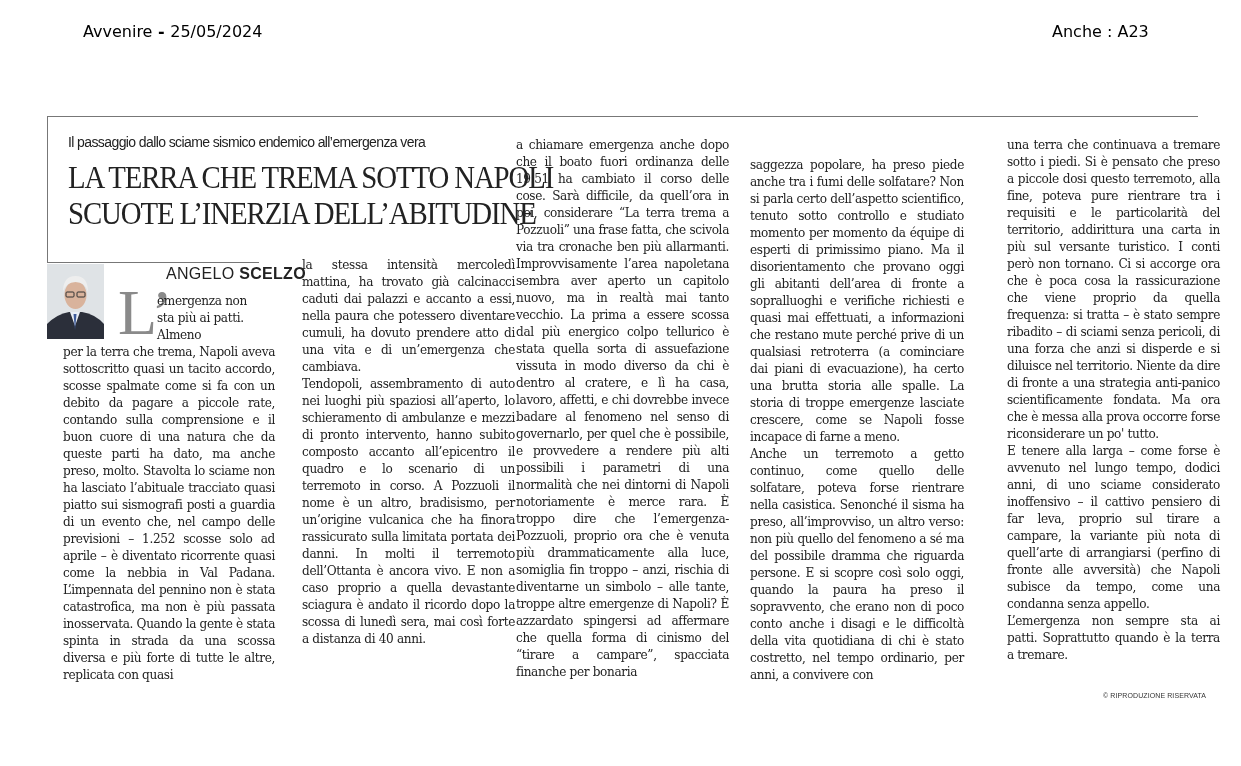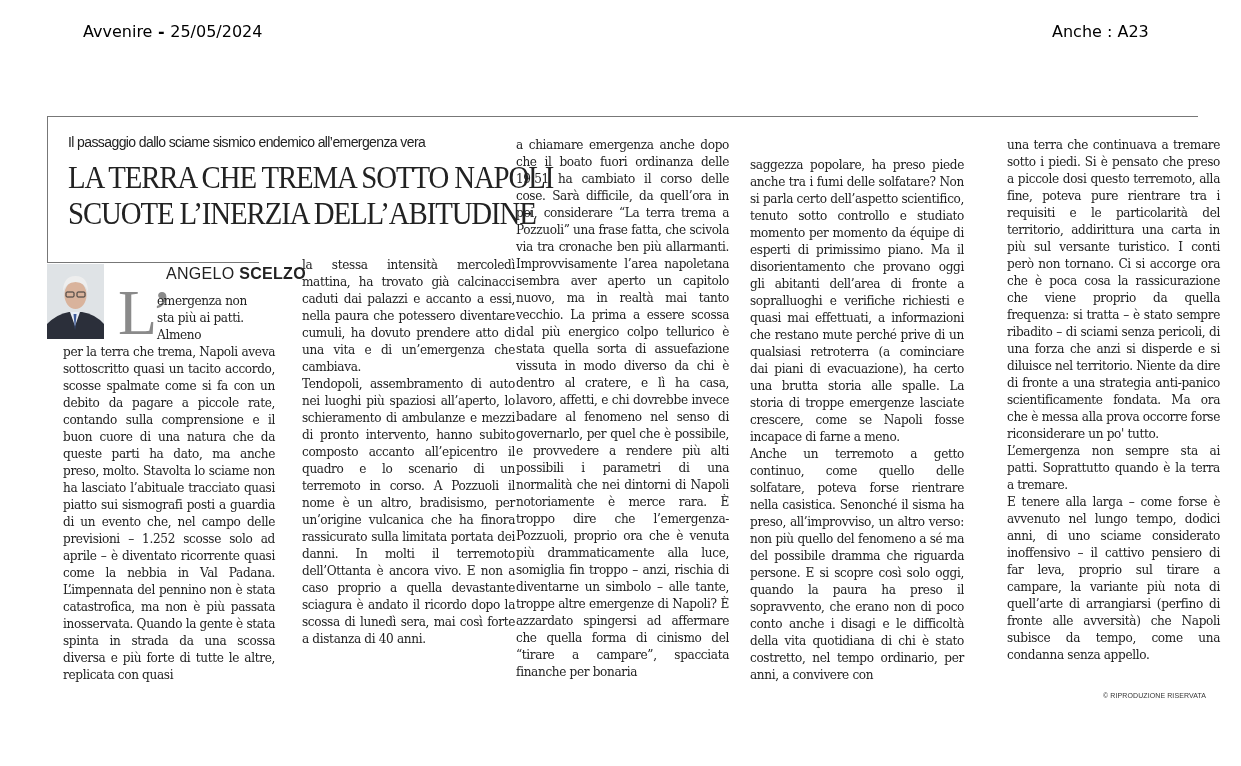--- a/index.html
+++ b/index.html
@@ -68,17 +68,17 @@
 </div>
 <div class="col col3">
   <p>a chiamare emergenza anche dopo che il boato fuori ordinanza delle 19.51 ha cambiato il corso delle cose. Sarà difficile, da quell’ora in poi, considerare “La terra trema a Pozzuoli” una frase fatta, che scivola via tra cronache ben più allarmanti. Improvvisamente l’area napoletana sembra aver aperto un capitolo nuovo, ma in realtà mai tanto vecchio. La prima a essere scossa dal più energico colpo tellurico è stata quella sorta di assuefazione vissuta in modo diverso da chi è dentro al cratere, e lì ha casa, lavoro, affetti, e chi dovrebbe invece badare al fenomeno nel senso di governarlo, per quel che è possibile, e provvedere a rendere più alti possibili i parametri di una normalità che nei dintorni di Napoli notoriamente è merce rara. È troppo dire che l’emergenza-Pozzuoli, proprio ora che è venuta più drammaticamente alla luce, somiglia fin troppo – anzi, rischia di diventarne un simbolo – alle tante, troppe altre emergenze di Napoli? È azzardato spingersi ad affermare che quella forma di cinismo del “tirare a campare”, spacciata finanche per bonaria</p>
 </div>
 <div class="col col4">
   <p>saggezza popolare, ha preso piede anche tra i fumi delle solfatare? Non si parla certo dell’aspetto scientifico, tenuto sotto controllo e studiato momento per momento da équipe di esperti di primissimo piano. Ma il disorientamento che provano oggi gli abitanti dell’area di fronte a sopralluoghi e verifiche richiesti e quasi mai effettuati, a informazioni che restano mute perché prive di un qualsiasi retroterra (a cominciare dai piani di evacuazione), ha certo una brutta storia alle spalle. La storia di troppe emergenze lasciate crescere, come se Napoli fosse incapace di farne a meno.</p>
   <p>Anche un terremoto a getto continuo, come quello delle solfatare, poteva forse rientrare nella casistica. Senonché il sisma ha preso, all’improvviso, un altro verso: non più quello del fenomeno a sé ma del possibile dramma che riguarda persone. E si scopre così solo oggi, quando la paura ha preso il sopravvento, che erano non di poco conto anche i disagi e le difficoltà della vita quotidiana di chi è stato costretto, nel tempo ordinario, per anni, a convivere con</p>
 </div>
 <div class="col col5">
   <p>una terra che continuava a tremare sotto i piedi. Si è pensato che preso a piccole dosi questo terremoto, alla fine, poteva pure rientrare tra i requisiti e le particolarità del territorio, addirittura una carta in più sul versante turistico. I conti però non tornano. Ci si accorge ora che è poca cosa la rassicurazione che viene proprio da quella frequenza: si tratta – è stato sempre ribadito – di sciami senza pericoli, di una forza che anzi si disperde e si diluisce nel territorio. Niente da dire di fronte a una strategia anti-panico scientificamente fondata. Ma ora che è messa alla prova occorre forse riconsiderare un po' tutto.</p>
+  <p>E tenere alla larga – come forse è avvenuto nel lungo tempo, dodici anni, di uno sciame considerato inoffensivo – il cattivo pensiero di far leva, proprio sul tirare a campare, la variante più nota di quell’arte di arrangiarsi (perfino di fronte alle avversità) che Napoli subisce da tempo, come una condanna senza appello.</p>
   <p>L’emergenza non sempre sta ai patti. Soprattutto quando è la terra a tremare.</p>
-  <p>E tenere alla larga – come forse è avvenuto nel lungo tempo, dodici anni, di uno sciame considerato inoffensivo – il cattivo pensiero di far leva, proprio sul tirare a campare, la variante più nota di quell’arte di arrangiarsi (perfino di fronte alle avversità) che Napoli subisce da tempo, come una condanna senza appello.</p>
 </div>
 
 <div class="copyright">© RIPRODUZIONE RISERVATA</div>
 
 </body></html>

